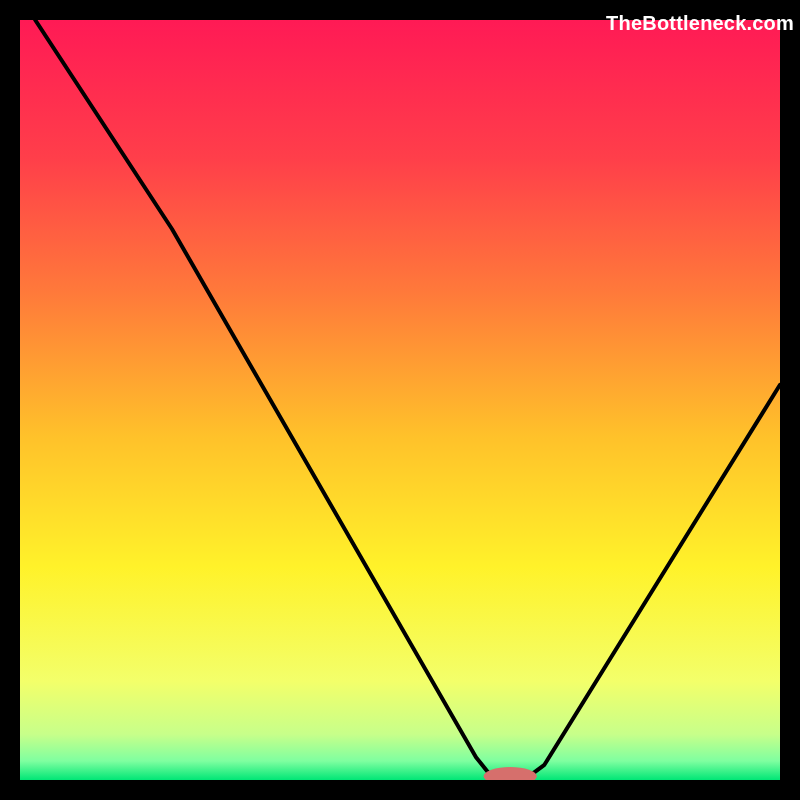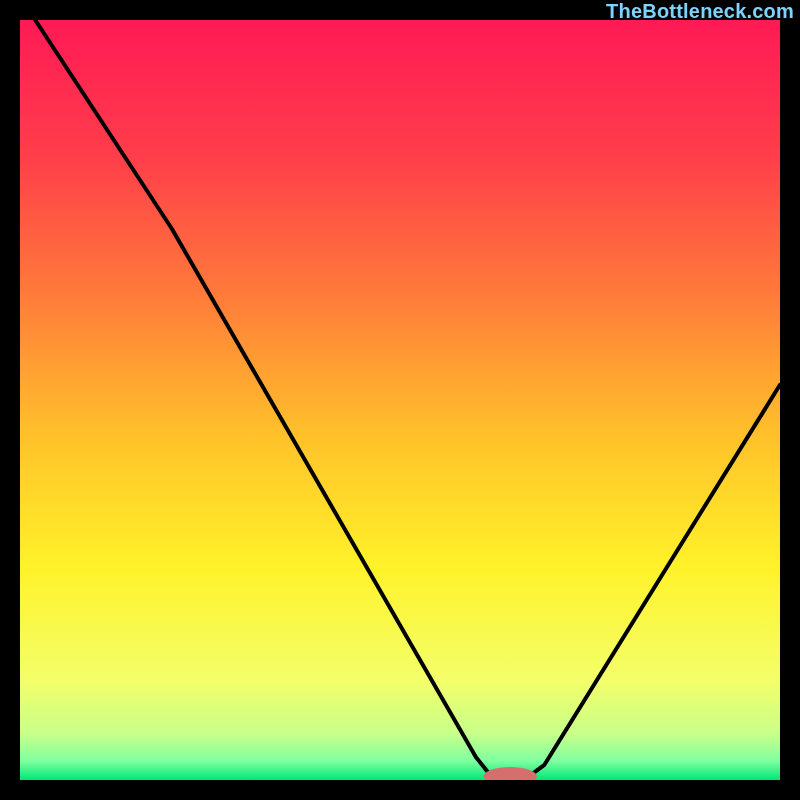--- a/index.html
+++ b/index.html
@@ -13,27 +13,27 @@
   .frame {
     position: absolute;
     left: 20px;
     top: 20px;
     width: 760px;
     height: 760px;
     background: #000000;
   }
   .watermark {
     position: absolute;
-    top: 0px;
+    top: 12px;
     right: 6px;
     font-family: Arial, Helvetica, sans-serif;
     font-size: 20px;
     font-weight: 600;
     letter-spacing: 0.2px;
-    color: #7dd3fc;
+    color: #ffffff;
     z-index: 5;
   }
   svg.plot {
     position: absolute;
     left: 20px;
     top: 20px;
     width: 760px;
     height: 760px;
     display: block;
   }

